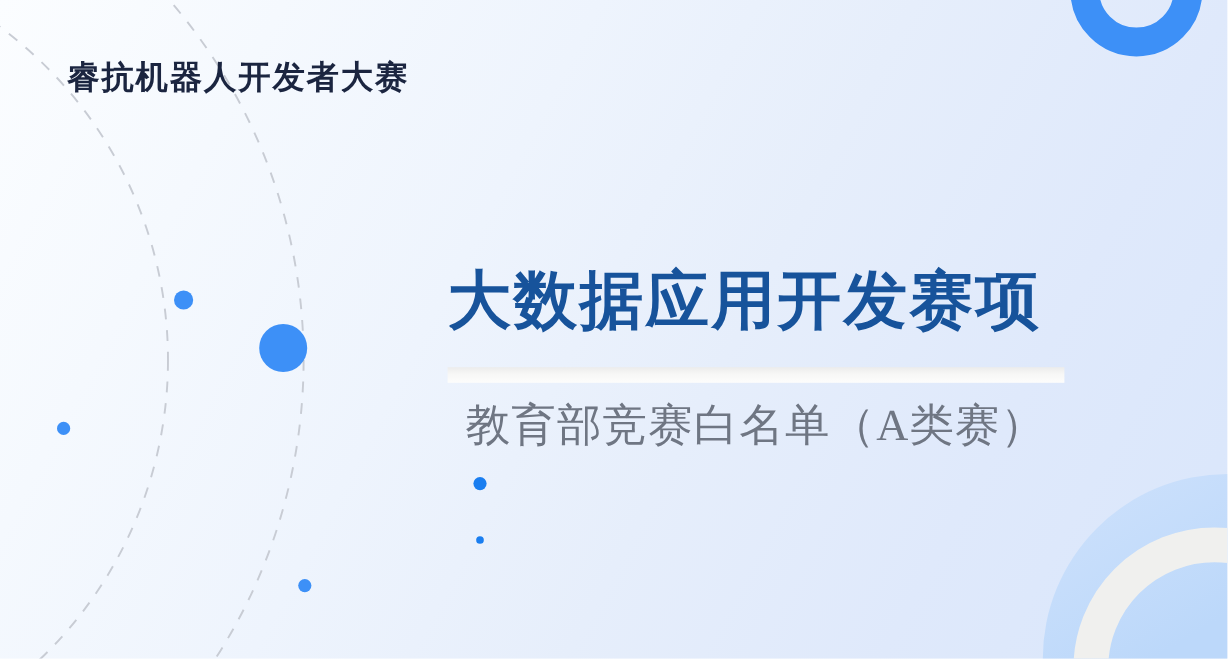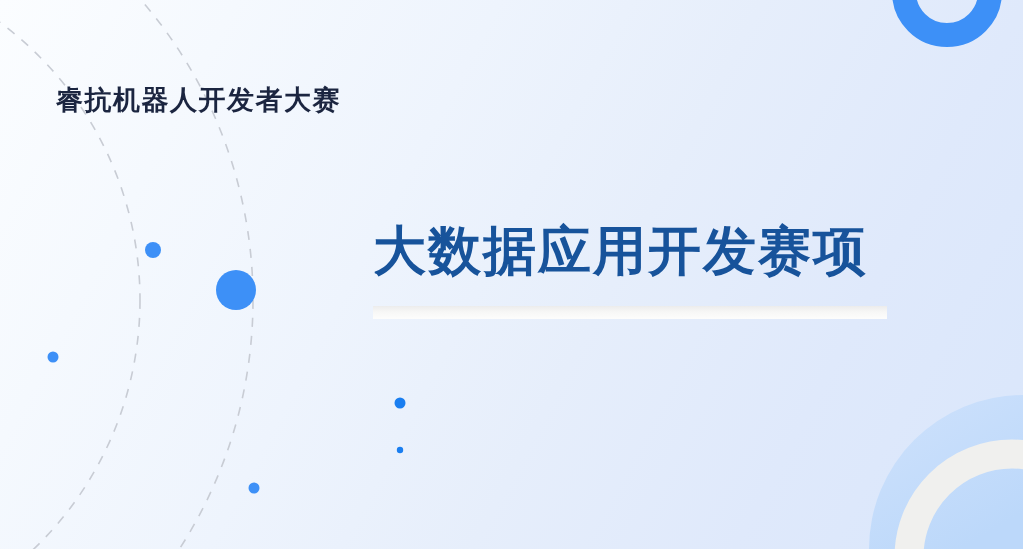--- a/index.html
+++ b/index.html
@@ -34,21 +34,20 @@
   
   .header-title {
     position: absolute;
     left: 56px;
     top: 46px;
     font-size: 27px;
     font-weight: bold;
     letter-spacing: 1.5px;
     color: #1b2540;
     white-space: nowrap;
-    margin-top: 36px;
   }
 
   
   .hero {
     position: absolute;
     left: 373px;
     top: 223px;
     width: 514px;
   }
   .hero-title {
@@ -115,15 +114,16 @@
       <circle cx="400" cy="403" r="5.5" fill="#1a7ef0"></circle>
       <circle cx="400" cy="450" r="3.2" fill="#1a7ef0"></circle>
     </g>
   </svg>
 
   <div class="header-title">睿抗机器人开发者大赛</div>
 
   <div class="hero">
     <div class="hero-title">大数据应用开发赛项</div>
     <div class="hero-rule"></div>
+    <div class="hero-subtitle">教育部竞赛白名单（A类赛）</div>
   </div>
 
 </div>
 
 </body></html>

